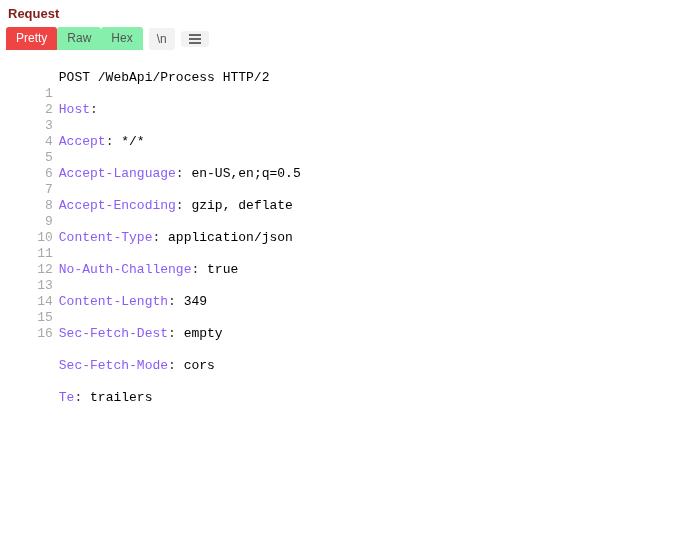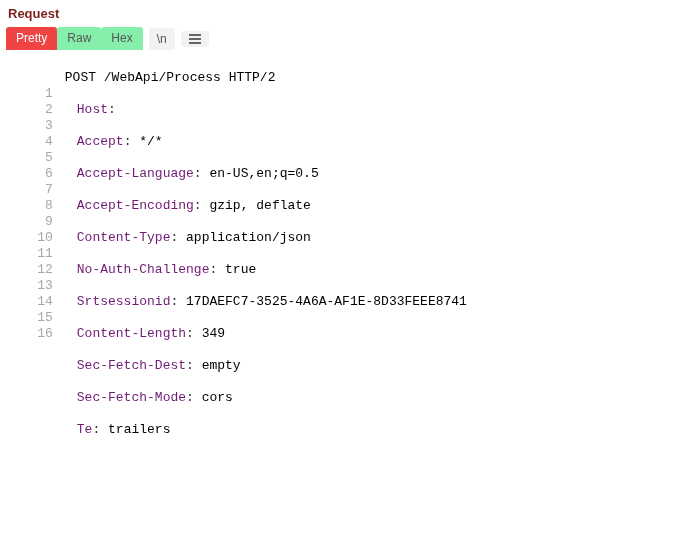--- a/index.html
+++ b/index.html
@@ -64,22 +64,22 @@
   .gutter {
     text-align: right;
     padding-right: 6px;
     color: #a8a8a8;
     user-select: none;
     min-width: 20px;
   }
   .gutter div { height: 16px; }
   .content { }
   .content .ln { height: 16px; display: block; }
-  .method { color: #000; margin-left: 6px; }
-  .hk { color: #701a75; margin-left: 18px; }     
+  .method { color: #000; }
+  .hk { color: #8b5cf6; }     
   .hv { color: #000; } 
   .punct { color: #333; }
 </style>
 </head>
 <body>
 
 <div class="panel">
   <div class="title">Request</div>
 
   <div class="toolbar">
@@ -103,21 +103,20 @@
       <div>1</div><div>2</div><div>3</div><div>4</div><div>5</div><div>6</div><div>7</div><div>8</div><div>9</div><div>10</div><div>11</div><div>12</div><div>13</div><div>14</div><div>15</div><div>16</div>
     </div>
     <div class="content">
 <span class="ln"><span class="method">POST /WebApi/Process HTTP/2</span></span>
 <span class="ln"><span class="hk">Host</span><span class="punct">:</span> <span class="hv"></span></span>
 <span class="ln"><span class="hk">Accept</span><span class="punct">:</span> <span class="hv">*/*</span></span>
 <span class="ln"><span class="hk">Accept-Language</span><span class="punct">:</span> <span class="hv">en-US,en;q=0.5</span></span>
 <span class="ln"><span class="hk">Accept-Encoding</span><span class="punct">:</span> <span class="hv">gzip, deflate</span></span>
 <span class="ln"><span class="hk">Content-Type</span><span class="punct">:</span> <span class="hv">application/json</span></span>
 <span class="ln"><span class="hk">No-Auth-Challenge</span><span class="punct">:</span> <span class="hv">true</span></span>
-<span class="ln"><span class="hk">Srtsessionid</span><span class="punct">:</span> <span class="hv">17DAEFC7-3525-4A6A-AF1E-8D33FEEE8741</span></span>
 <span class="ln"><span class="hk">Content-Length</span><span class="punct">:</span> <span class="hv">349</span></span>
 <span class="ln"><span class="hk">Sec-Fetch-Dest</span><span class="punct">:</span> <span class="hv">empty</span></span>
 <span class="ln"><span class="hk">Sec-Fetch-Mode</span><span class="punct">:</span> <span class="hv">cors</span></span>
 <span class="ln"><span class="hk">Te</span><span class="punct">:</span> <span class="hv">trailers</span></span>
 <span class="ln"></span>
 
 
 
 
 

